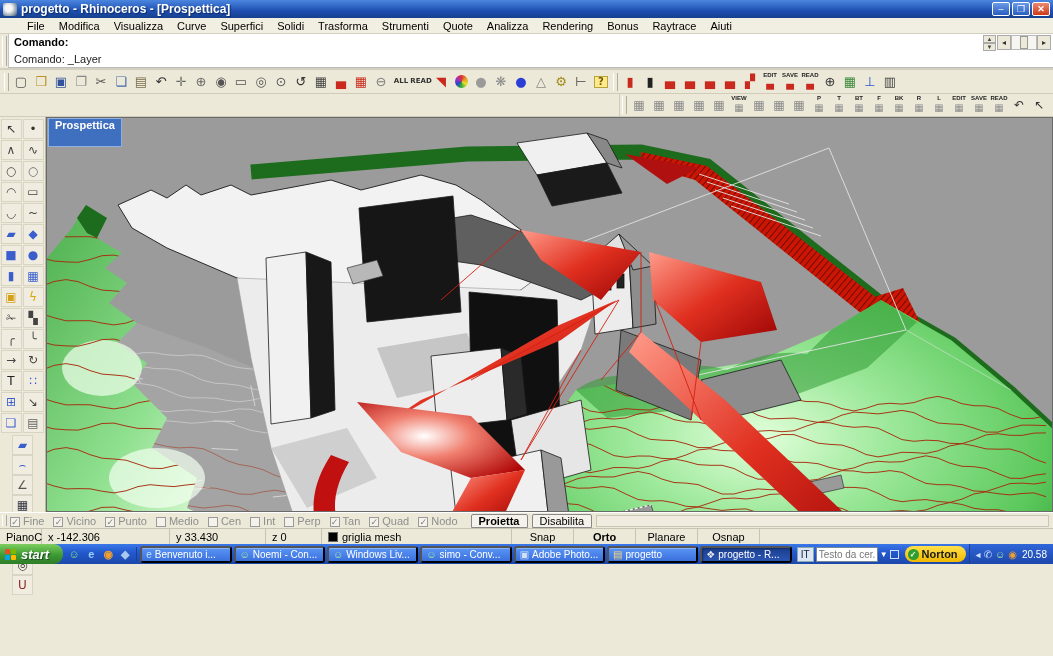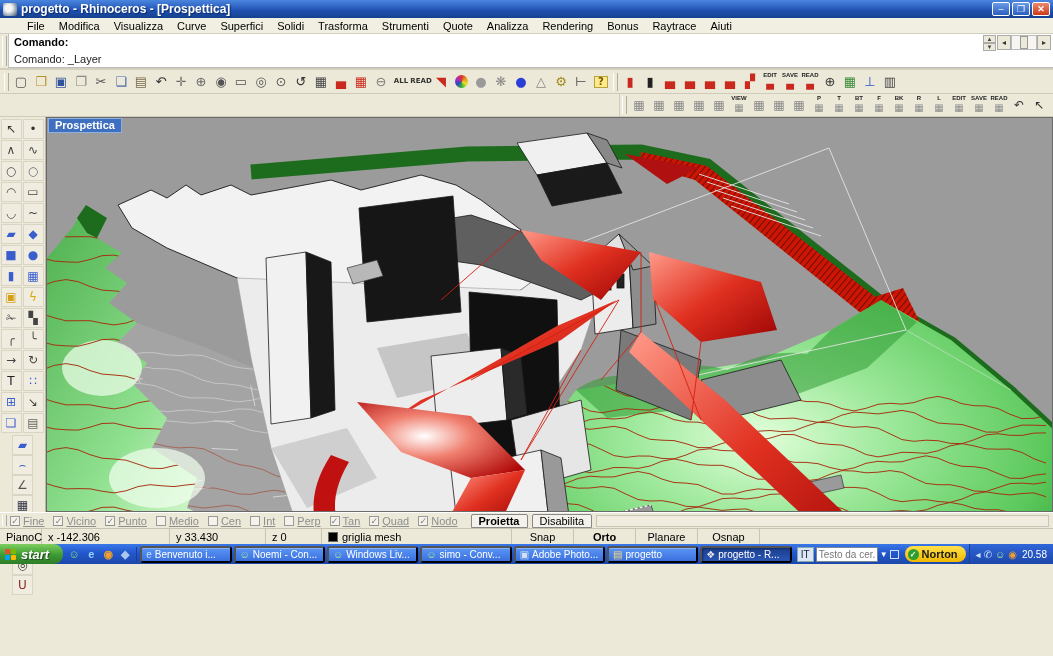--- a/index.html
+++ b/index.html
@@ -58,28 +58,28 @@
   .main{flex:1;display:flex;min-height:0;}
   .sidepal{width:46px;background:#ece9d8;border-right:1px solid #b8b5a5;padding-top:2px;
     display:flex;flex-direction:column;align-items:center;}
   .palpairs{display:grid;grid-template-columns:22px 22px;grid-auto-rows:21px;}
   .palbtn{width:21px;height:20px;display:flex;align-items:center;justify-content:center;
     border:1px solid #d8d5c5;background:#f0ede0;}
   .palbtn .tglyph{font-size:12px;}
   .palsingles{display:flex;flex-direction:column;margin-top:1px;}
   .viewport{flex:1;position:relative;background:#9b9b9b;overflow:hidden;border:1px solid #6a6a6a;}
   .vplabel{position:absolute;left:1px;top:0;background:#3f6fbf;color:#fff;font-weight:bold;
-    padding:0 6px 1px 6px;border:1px solid #8fb0e0;z-index:5;font-size:11px;}
+    padding:0 6px 15px 6px;border:1px solid #8fb0e0;z-index:5;font-size:11px;}
   .viewport svg{position:absolute;left:0;top:0;}
   
   .osnapbar{height:16px;background:#ece9d8;border-top:1px solid #fff;display:flex;align-items:center;
     padding-left:10px;flex:0 0 16px;position:relative;}
   .osnapbar:before{content:"";position:absolute;left:2px;top:2px;bottom:2px;width:3px;
     border-left:1px solid #fff;border-right:1px solid #aaa;}
-  .osnap{display:flex;align-items:center;margin-right:9px;color:#8e8e8e;white-space:nowrap;text-decoration:underline;}
+  .osnap{display:flex;align-items:flex-end;margin-right:9px;color:#8e8e8e;white-space:nowrap;}
   .cb{width:10px;height:10px;border:1px solid #9a9a9a;background:#f4f2ea;margin-right:3px;
     font-size:9px;line-height:9px;text-align:center;color:#808080;}
   .cb[data-checked="true"]:after{content:"✓";}
   .osnapbtn{margin-left:4px;padding:0 7px;height:14px;line-height:13px;background:#f4f2ea;
     border:1px solid #888;border-radius:2px 2px 0 0;color:#000;white-space:nowrap;}
   .osnapbtn.bold{font-weight:bold;}
   .osnap-rest{flex:1;height:12px;margin:0 4px;border:1px solid #cac6b6;background:#f0ede0;}
   .statusbar{height:16px;background:#ece9d8;border-top:1px solid #c8c4b4;display:flex;
     align-items:center;flex:0 0 16px;}
   .scell{padding:0 6px;border-right:1px solid #c8c4b4;height:100%;display:flex;align-items:center;

